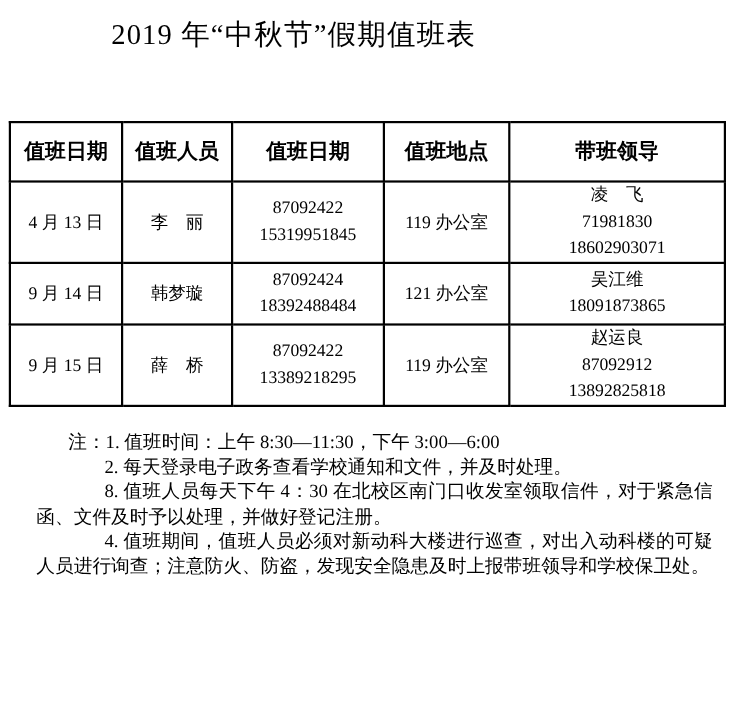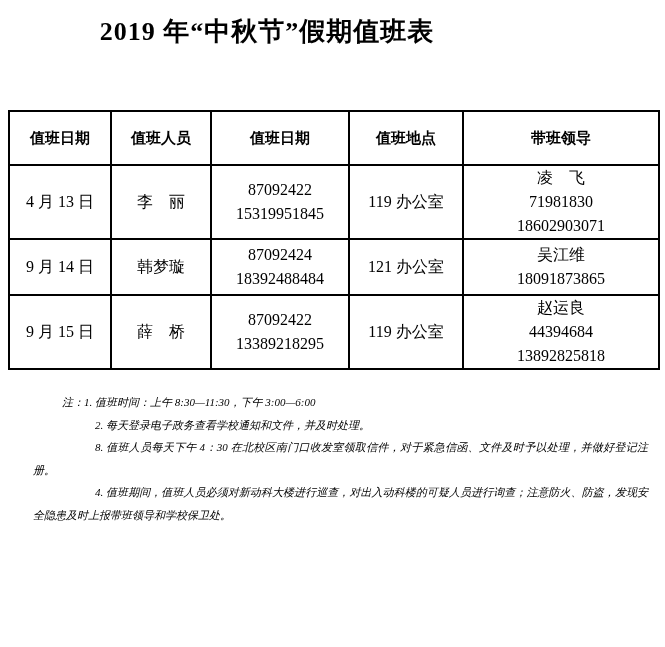--- a/index.html
+++ b/index.html
@@ -16,41 +16,41 @@
     overflow: hidden;
   }
   .doc-title {
     position: absolute;
     top: 14px;
     left: 0;
     width: 534px;
     margin: 0;
     text-align: center;
     font-size: 26px;
-    font-weight: bold;
+    font-weight: normal;
     letter-spacing: 1px;
     line-height: 36px;
   }
   table.duty-table {
     position: absolute;
     left: 8px;
     top: 110px;
     border-collapse: collapse;
     table-layout: fixed;
   }
   table.duty-table th,
   table.duty-table td {
     border: 2px solid #000000;
     text-align: center;
     vertical-align: middle;
     padding: 0 2px;
     overflow: hidden;
   }
   table.duty-table th {
-    font-size: 15px;
+    font-size: 19px;
     font-weight: bold;
     height: 52px;
   }
   table.duty-table td {
     font-size: 16px;
     font-weight: normal;
   }
   tr.row-h-71 { height: 71px; }
   tr.row-h-66 { height: 56px; }
   tr.row-h-68 { height: 68px; }
@@ -58,24 +58,23 @@
     line-height: 24px;
   }
   .notes {
     position: absolute;
     left: 33px;
     top: 391px;
     width: 615px;
   }
   .notes p {
     margin: 0;
-    font-size: 11px;
+    font-size: 17px;
     line-height: 22.6px;
     text-align: justify;
-    font-style: italic;
   }
   .notes p.note-first {
     text-indent: 29px;
   }
   .notes p.note-item {
     text-indent: 62px;
   }
   .signature {
     position: absolute;
     left: 375px;
@@ -139,21 +138,21 @@
     <tr class="row-h-68">
       <td>9 月 15 日</td>
       <td>薛　桥</td>
       <td>
         <div class="cell-line">87092422</div>
         <div class="cell-line">13389218295</div>
       </td>
       <td>119 办公室</td>
       <td>
         <div class="cell-line">赵运良</div>
-        <div class="cell-line">44394684</div>
+        <div class="cell-line">87092912</div>
         <div class="cell-line">13892825818</div>
       </td>
     </tr>
   </tbody>
 </table>
 
 <div class="notes">
   <p class="note-first">注：1. 值班时间：上午 8:30—11:30，下午 3:00—6:00</p>
   <p class="note-item">2. 每天登录电子政务查看学校通知和文件，并及时处理。</p>
   <p class="note-item">8. 值班人员每天下午 4：30 在北校区南门口收发室领取信件，对于紧急信函、文件及时予以处理，并做好登记注册。</p>

